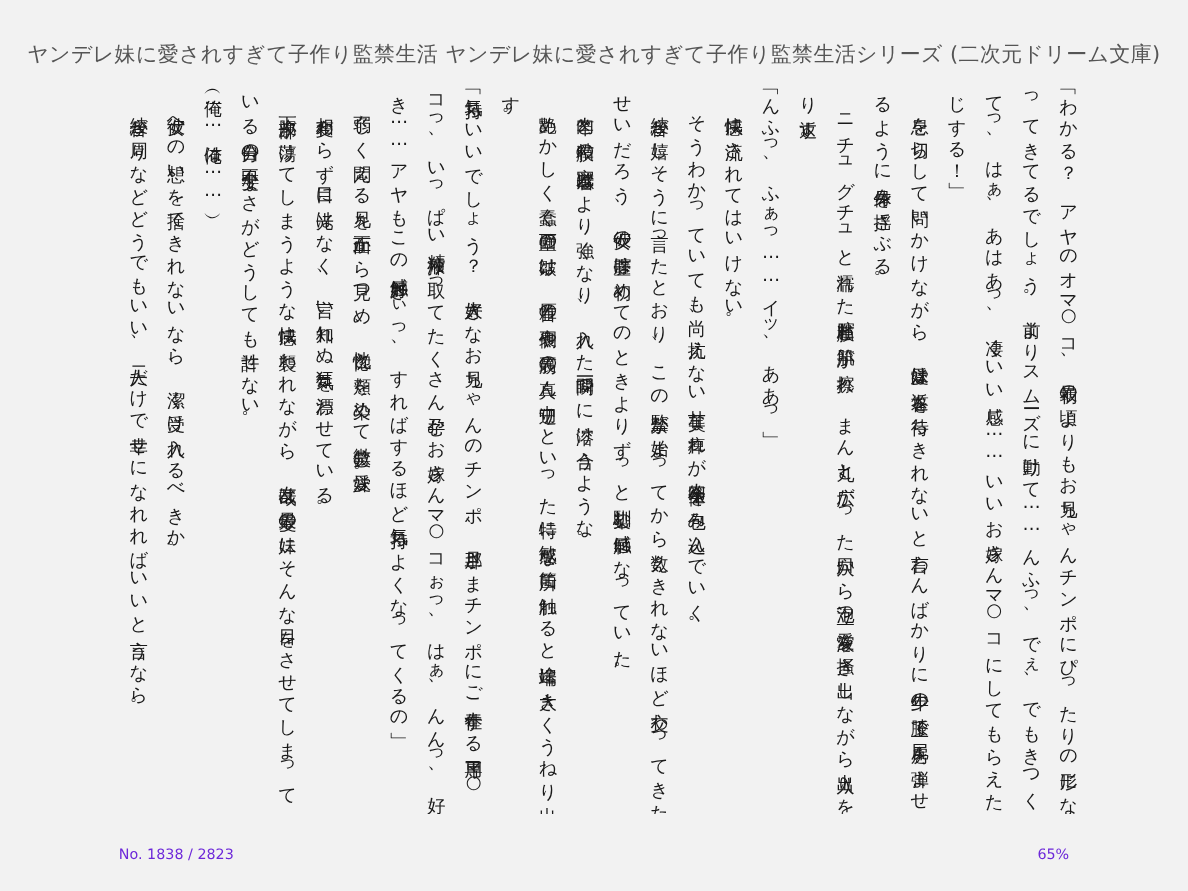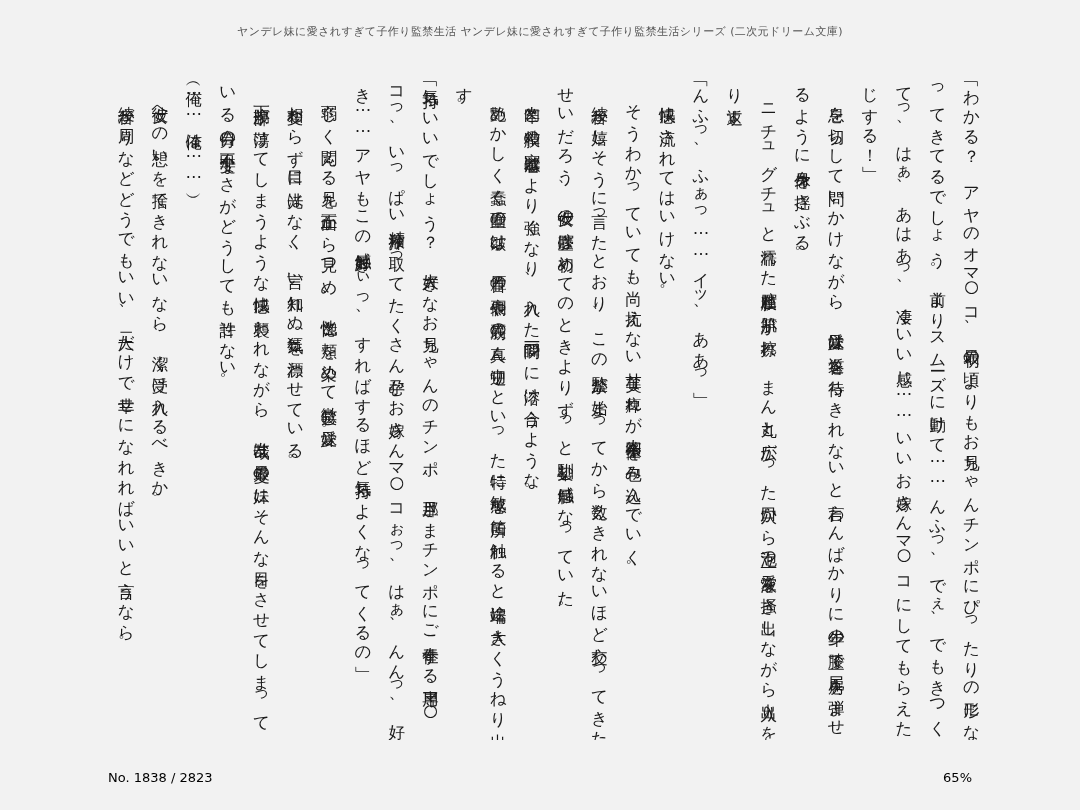--- a/index.html
+++ b/index.html
@@ -20,35 +20,35 @@
     background: #f2f2f2;
     box-sizing: border-box;
   }
   .header {
     position: absolute;
     top: 0;
     left: 0;
     width: 1080px;
     height: 62px;
     display: flex;
-    align-items: center;
+    align-items: flex-end;
     justify-content: center;
     color: #555;
-    font-size: 11px;
+    font-size: 19px;
     letter-spacing: 0.4px;
     white-space: nowrap;
     overflow: hidden;
   }
   .footer {
     position: absolute;
     bottom: 0;
     left: 0;
     width: 1080px;
     height: 52px;
-    color: #000000;
+    color: #6d28d9;
     font-size: 13px;
   }
   .footer .page-num {
     position: absolute;
     left: 108px;
     top: 12px;
   }
   .footer .zoom {
     position: absolute;
     right: 108px;

